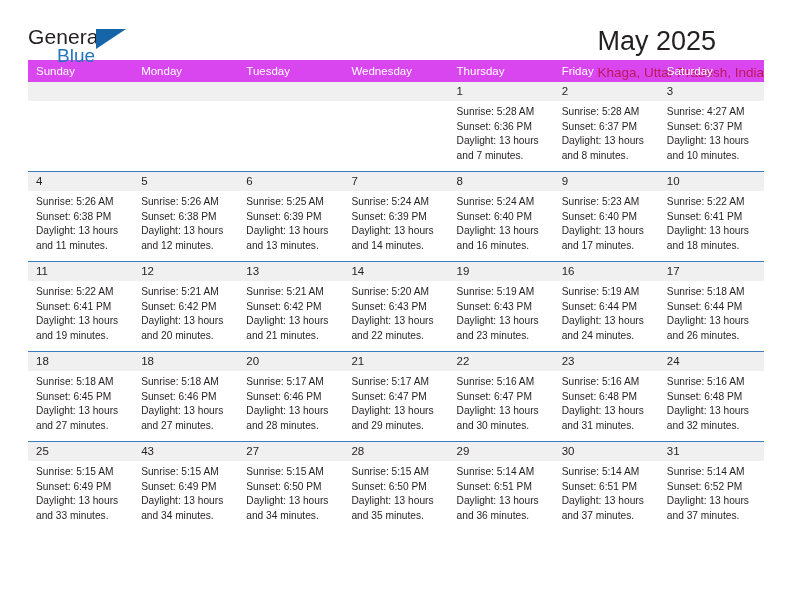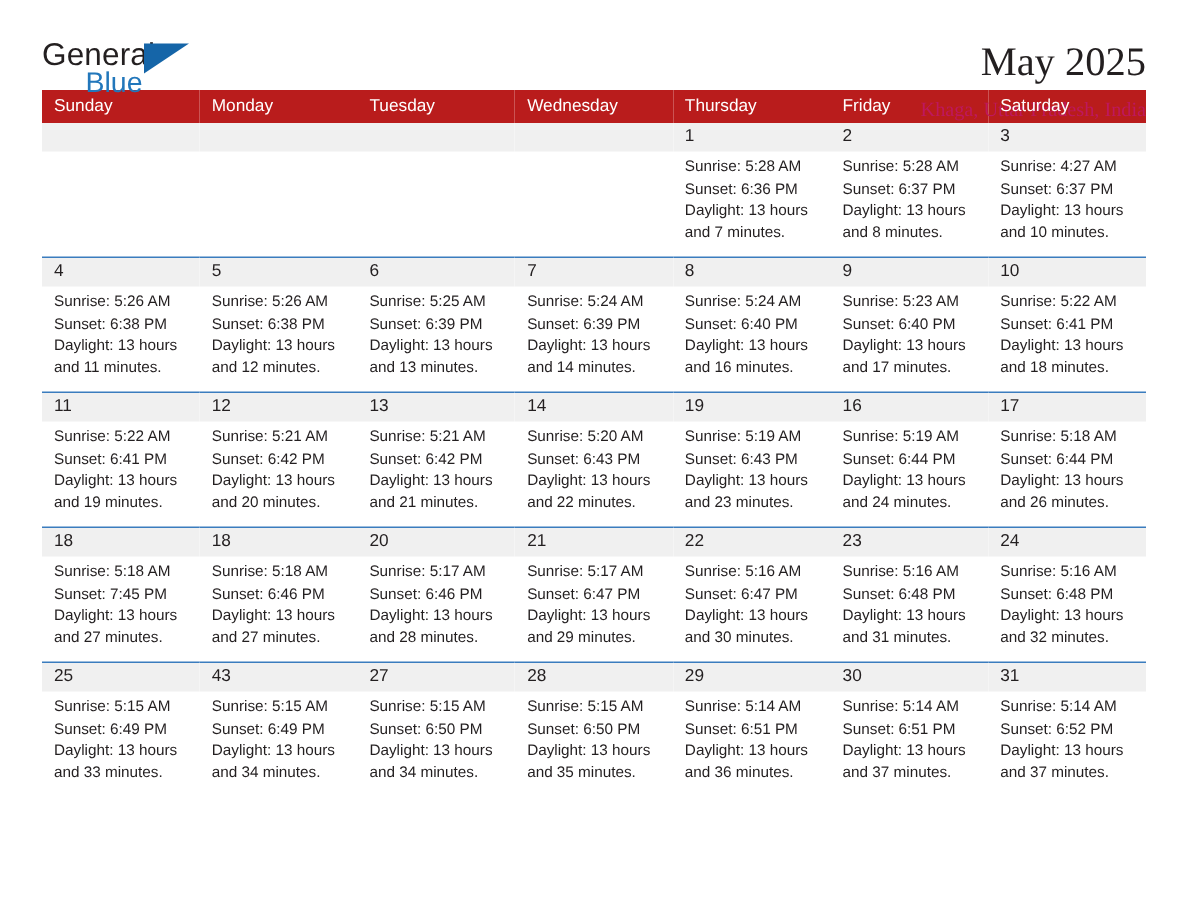--- a/index.html
+++ b/index.html
@@ -58,23 +58,21 @@
     position: absolute;
     left: 68px;
     top: 3px;
     width: 0;
     height: 0;
     border-left: 30px solid #1565a8;
     border-bottom: 20px solid transparent;
   }
 
   .title-block {
-    text-align: right;
     padding-top: 0px;
-    font-family: Liberation Serif, serif;
   }
   .cal-title {
     font-size: 27px;
     color: #231f20;
     line-height: 30px;
     white-space: nowrap;
   }
   .cal-subtitle {
     font-size: 13.5px;
     color: #be185d;
@@ -83,21 +81,21 @@
     white-space: nowrap;
   }
 
   
   .calendar {
     width: 736px;
     border-collapse: collapse;
     table-layout: fixed;
   }
   .calendar th {
-    background: #b91c1c;
+    background: #d946ef;
     color: #ffffff;
     font-weight: normal;
     font-size: 11.5px;
     text-align: left;
     padding: 5px 0 5px 8px;
     height: 20px;
     box-sizing: border-box;
     border: none;
   }
   .calendar td {
@@ -336,21 +334,21 @@
               <span>Daylight: 13 hours</span>
               <span>and 26 minutes.</span>
             </div>
           </td>
         </tr>
         <tr>
           <td>
             <span class="daynum">18</span>
             <div class="info">
               <span>Sunrise: 5:18 AM</span>
-              <span>Sunset: 7:45 PM</span>
+              <span>Sunset: 6:45 PM</span>
               <span>Daylight: 13 hours</span>
               <span>and 27 minutes.</span>
             </div>
           </td>
           <td>
             <span class="daynum">18</span>
             <div class="info">
               <span>Sunrise: 5:18 AM</span>
               <span>Sunset: 6:46 PM</span>
               <span>Daylight: 13 hours</span>

